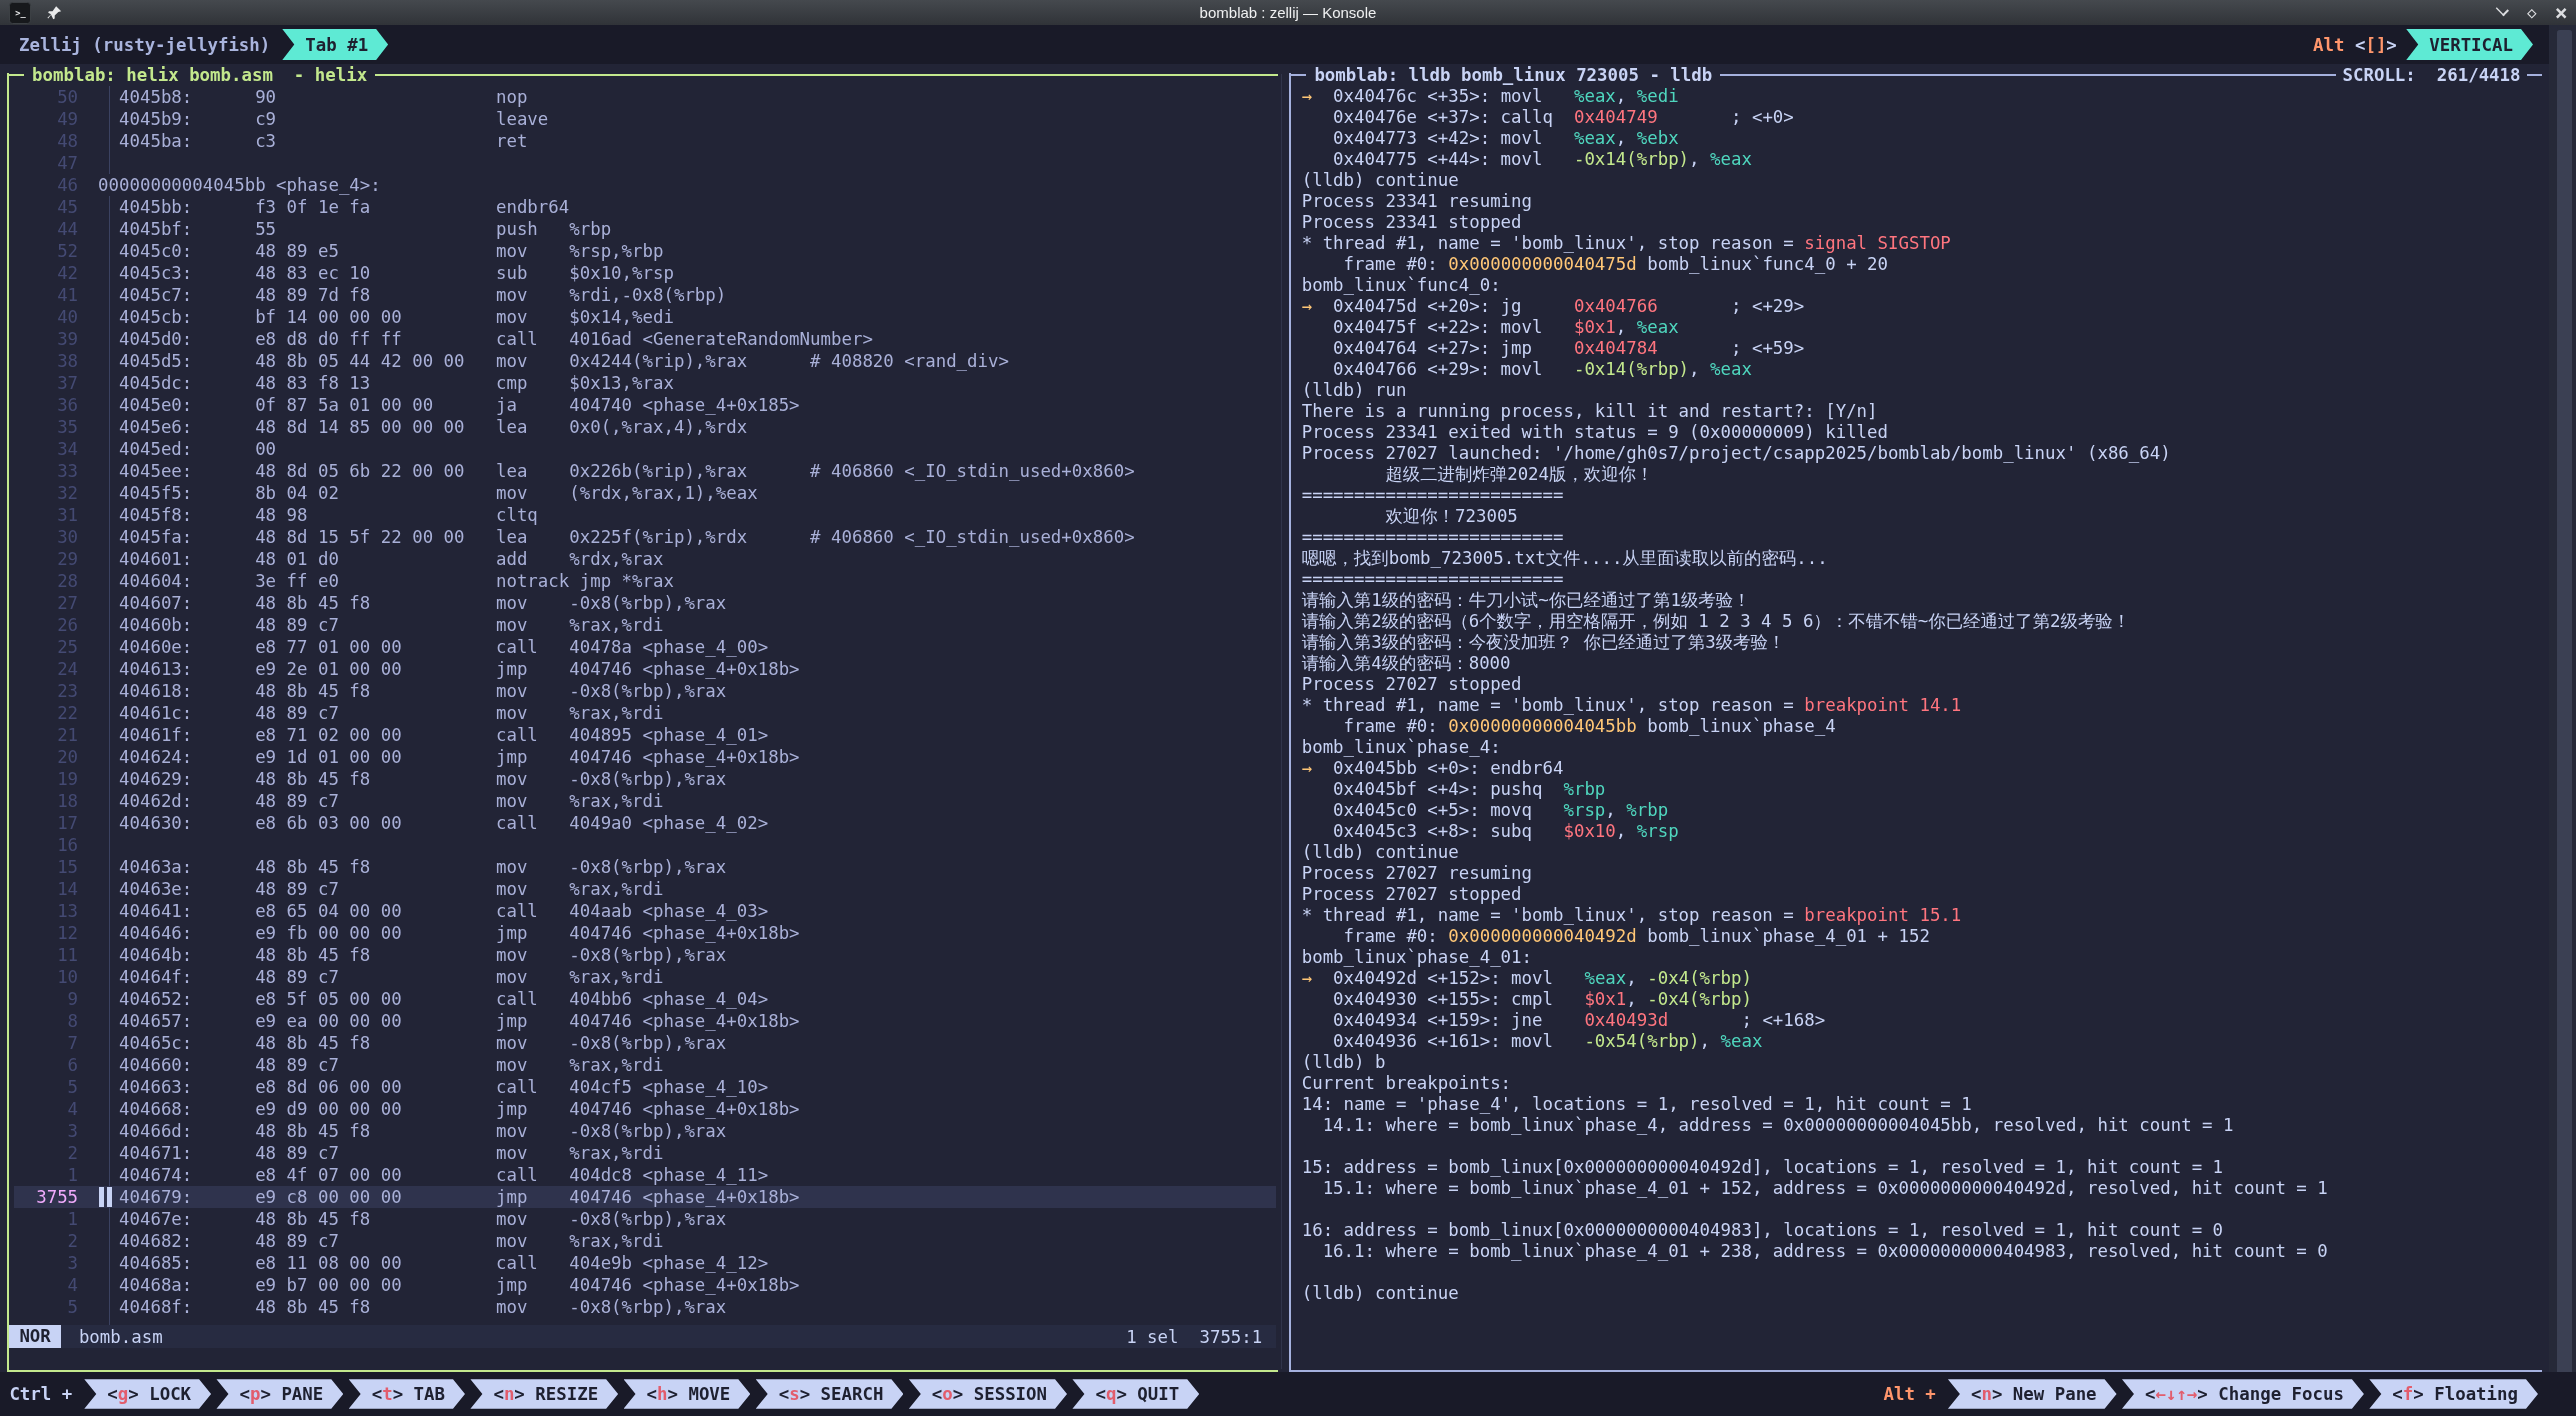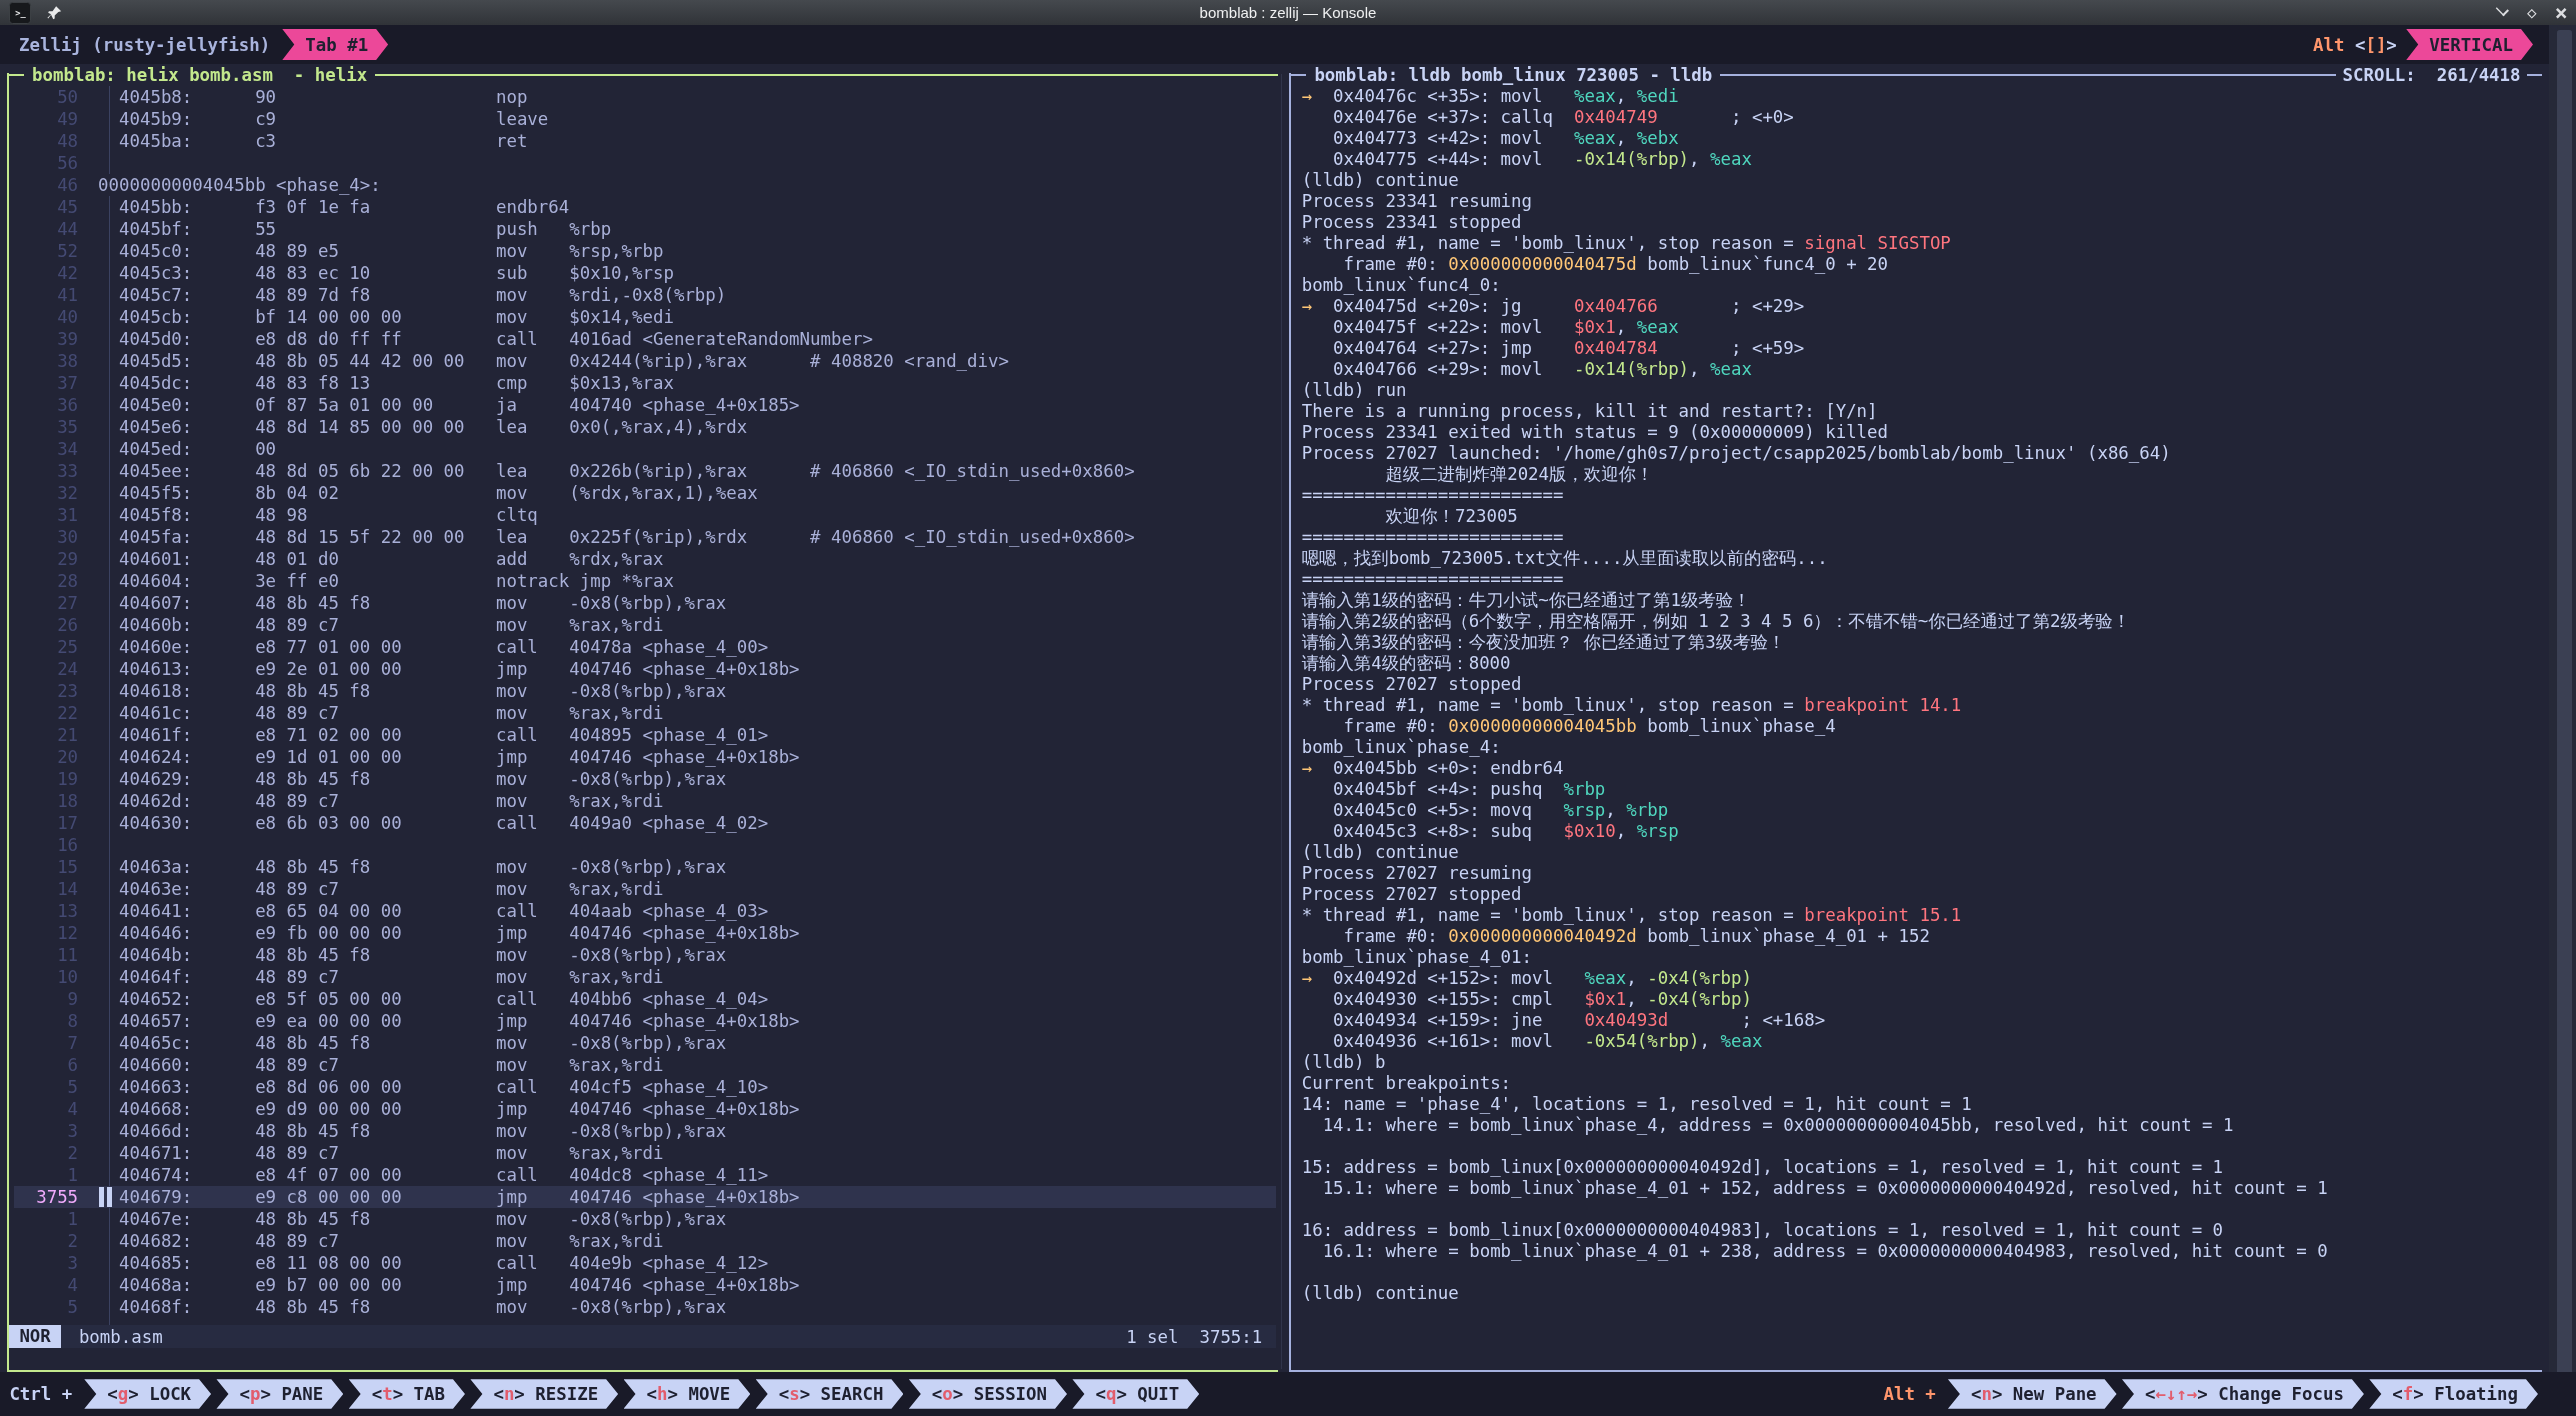--- a/index.html
+++ b/index.html
@@ -17,21 +17,21 @@
   .wc-min i{display:block;width:8.7px;height:8.7px;border-right:2px solid #dcdde0;border-bottom:2px solid #dcdde0;
     transform:rotate(45deg) scaleY(.7);margin-top:-5.4px;}
   .wc-max{font-size:16px;} .wc-close{font-size:21.5px;font-weight:bold;}
   
   #tabbar{position:absolute;left:0;top:25px;width:2576px;height:39px;background:#191a28;
     display:flex;align-items:center;}
   .session-name{color:#a9b4dd;font-weight:bold;margin-left:19px;}
   .chip{display:inline-flex;align-items:center;height:29.5px;padding:0 20px 0 23px;
     background:#c8d3f5;color:#1e2030;font-weight:bold;
     clip-path:polygon(0 0,calc(100% - 12px) 0,100% 50%,calc(100% - 12px) 100%,0 100%,12px 50%);}
-  .chip.green{background:#ec4899;}
+  .chip.green{background:#5eead4;}
   .tab-chip{margin-left:12px;height:31px;}
   .tb-right{position:absolute;right:43px;top:0;height:39px;display:flex;align-items:center;gap:9.4px;margin-left:40px;}
   .alt-word{color:#ff966c;font-weight:bold;}
   .alt-br{color:#ff966c;font-weight:bold;} .alt-ang{color:#c8d3f5;font-weight:bold;}
   
   .pane{position:absolute;top:64px;height:1308px;}
   .bl,.br{position:absolute;top:9.4px;bottom:0;width:2px;}
   .btop{position:absolute;left:0;right:0;top:10px;height:2px;}
   .bb{position:absolute;left:0;right:0;bottom:0;height:2px;}
   .pane-title{position:absolute;top:0;left:17.4px;height:22px;line-height:22px;
@@ -116,21 +116,21 @@
     <div class="bl"></div>
     <div class="br"></div>
     <div class="bb"></div>
     <span class="pane-title">bomblab: helix bomb.asm  - helix</span>
     <div id="asm-body">
       <div id="ruler"></div>
       <div>
           <div class="arow"><span class="ln">50</span><span class="acode">  4045b8:      90                     nop</span></div>
           <div class="arow"><span class="ln">49</span><span class="acode">  4045b9:      c9                     leave</span></div>
           <div class="arow"><span class="ln">48</span><span class="acode">  4045ba:      c3                     ret</span></div>
-          <div class="arow"><span class="ln">56</span><span class="acode"></span></div>
+          <div class="arow"><span class="ln">47</span><span class="acode"></span></div>
           <div class="arow"><span class="ln">46</span><span class="acode albl">00000000004045bb &lt;phase_4&gt;:</span></div>
           <div class="arow"><span class="ln">45</span><span class="acode">  4045bb:      f3 0f 1e fa            endbr64</span></div>
           <div class="arow"><span class="ln">44</span><span class="acode">  4045bf:      55                     push   %rbp</span></div>
           <div class="arow"><span class="ln">52</span><span class="acode">  4045c0:      48 89 e5               mov    %rsp,%rbp</span></div>
           <div class="arow"><span class="ln">42</span><span class="acode">  4045c3:      48 83 ec 10            sub    $0x10,%rsp</span></div>
           <div class="arow"><span class="ln">41</span><span class="acode">  4045c7:      48 89 7d f8            mov    %rdi,-0x8(%rbp)</span></div>
           <div class="arow"><span class="ln">40</span><span class="acode">  4045cb:      bf 14 00 00 00         mov    $0x14,%edi</span></div>
           <div class="arow"><span class="ln">39</span><span class="acode">  4045d0:      e8 d8 d0 ff ff         call   4016ad &lt;GenerateRandomNumber&gt;</span></div>
           <div class="arow"><span class="ln">38</span><span class="acode">  4045d5:      48 8b 05 44 42 00 00   mov    0x4244(%rip),%rax      # 408820 &lt;rand_div&gt;</span></div>
           <div class="arow"><span class="ln">37</span><span class="acode">  4045dc:      48 83 f8 13            cmp    $0x13,%rax</span></div>

